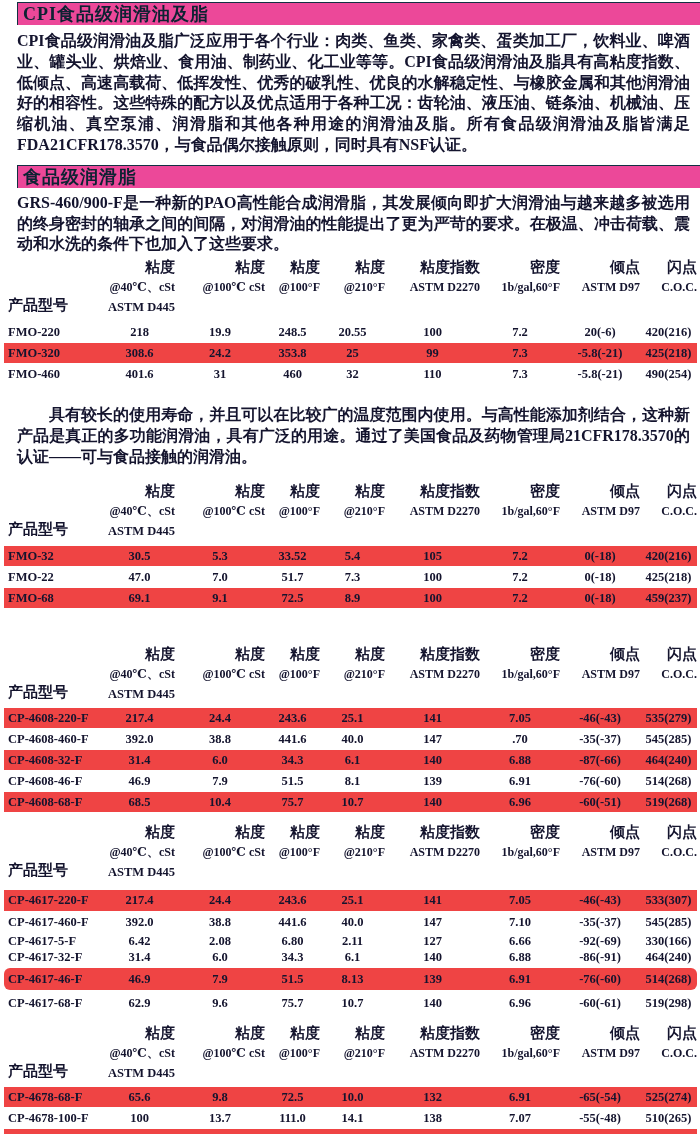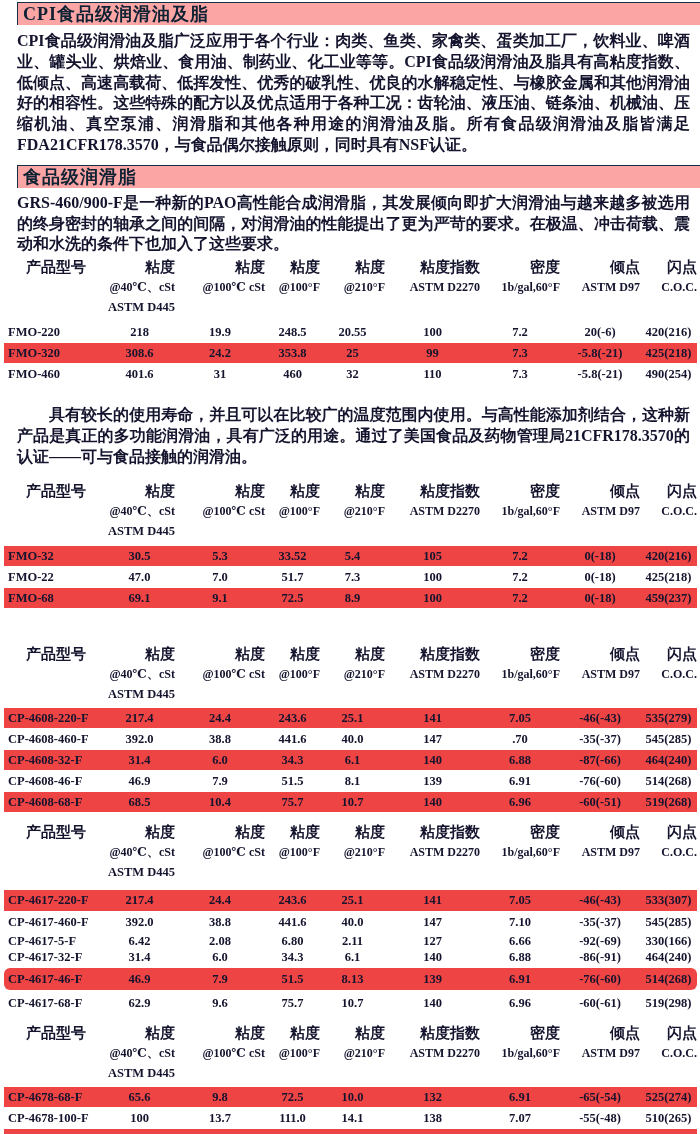--- a/index.html
+++ b/index.html
@@ -3,42 +3,42 @@
 <meta charset="utf-8">
 <style>
   html,body{margin:0;padding:0;}
   body{
     width:700px;height:1134px;background:#ffffff;overflow:hidden;
     font-family:"Liberation Serif","DejaVu Serif",serif;
     color:#14142e;font-weight:bold;
     -webkit-font-smoothing:antialiased;
   }
   .titlebar{
-    margin:0 0 0 17px;height:22px;background:#fca5a5;
+    margin:0 0 0 17px;height:22px;background:#ec4899;
     border-top:1px solid #123043;border-left:1px solid #123043;
     display:flex;align-items:center;padding-left:5px;
   }
   .titlebar .title-text{font-size:18px;font-weight:bold;color:#0e2233;letter-spacing:1px;}
   .bar1{margin-top:2px;}
   .bar2{margin-top:9px;}
   .para{
     margin:6px 10px 0 17px;font-size:16px;line-height:20.8px;
     text-align:justify;color:#14142e;
   }
   .para.p2{margin-top:5px;line-height:20.8px;}
   .para.p3{margin-top:20px;text-indent:32px;line-height:21px;}
 
   .spec-table{margin-left:4px;margin-right:3px;}
   .thead,.trow{
     display:grid;
     grid-template-columns:100px 71px 90px 55px 65px 95px 80px 80px 1fr;
   }
   .thead{margin-bottom:5px;}
   .hcell{text-align:right;}
-  .hcell.c0{text-align:center;padding-left:4px;}
+  .hcell.c0{text-align:left;padding-left:4px;margin-top:38px;}
   .hl1{font-size:15px;line-height:20px;}
   .hl2{font-size:12px;line-height:20px;}
   .hl3{font-size:12.5px;line-height:20px;}
   .trow{height:20px;align-items:center;margin-bottom:1px;}
   .trow.green{background:#ef4444;}
   .cell{font-size:12.5px;text-align:center;white-space:nowrap;}
   .cell.c0{text-align:left;padding-left:4px;}
 
   .table-a{margin-top:2px;}
   .table-b{margin-top:14px;}

